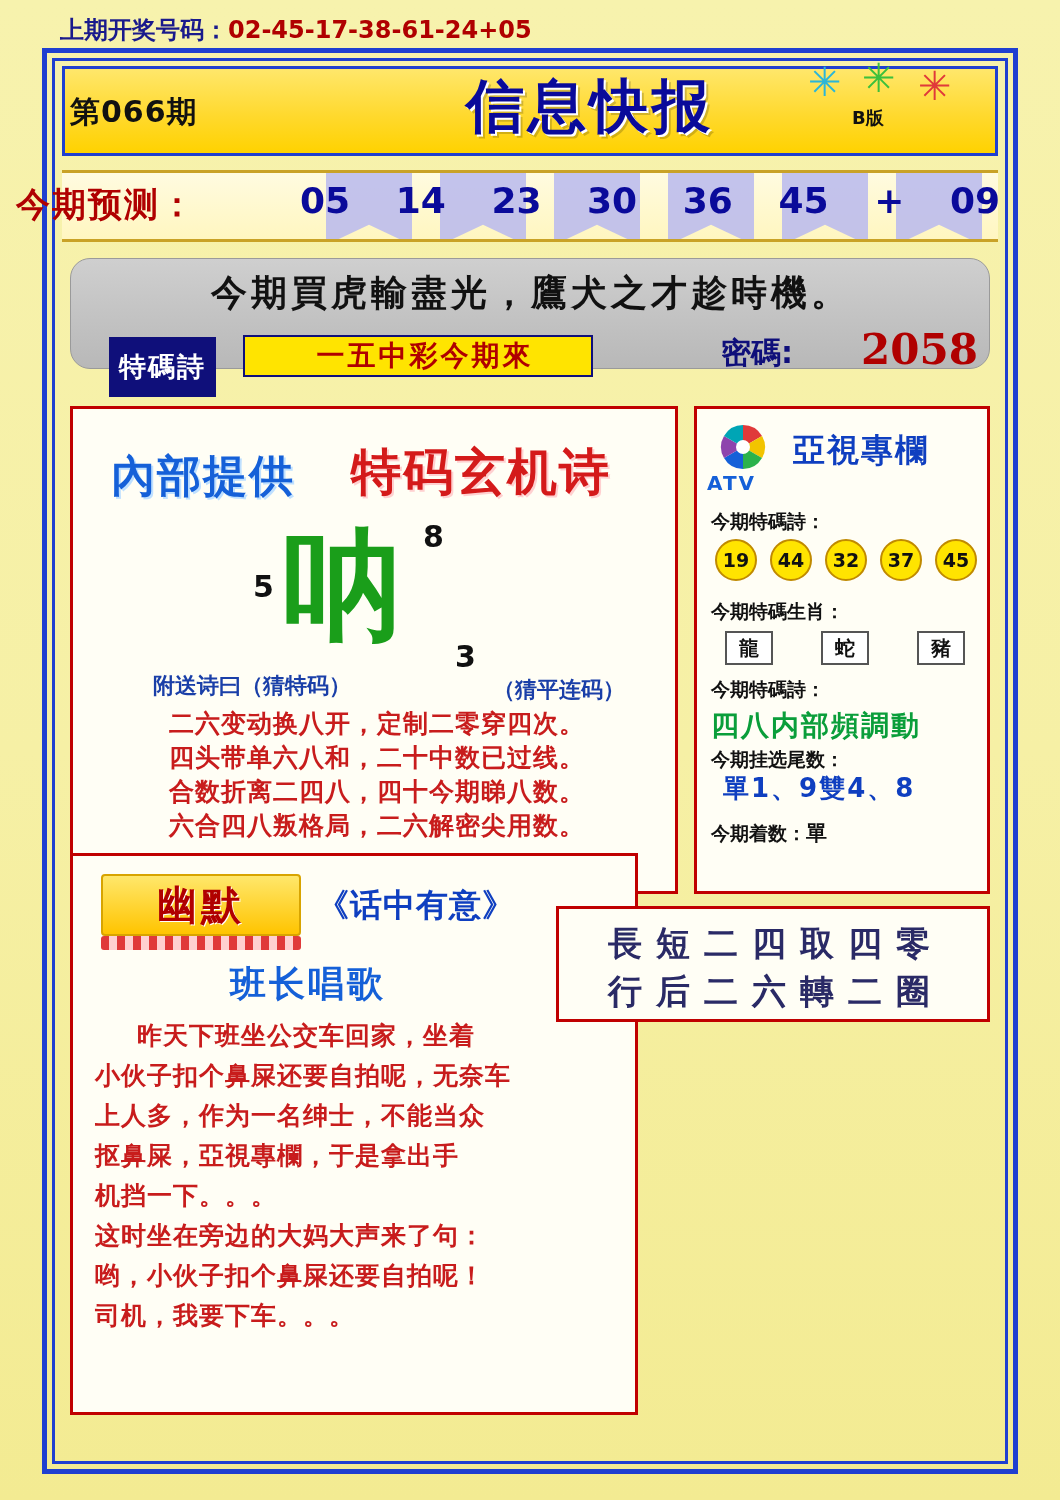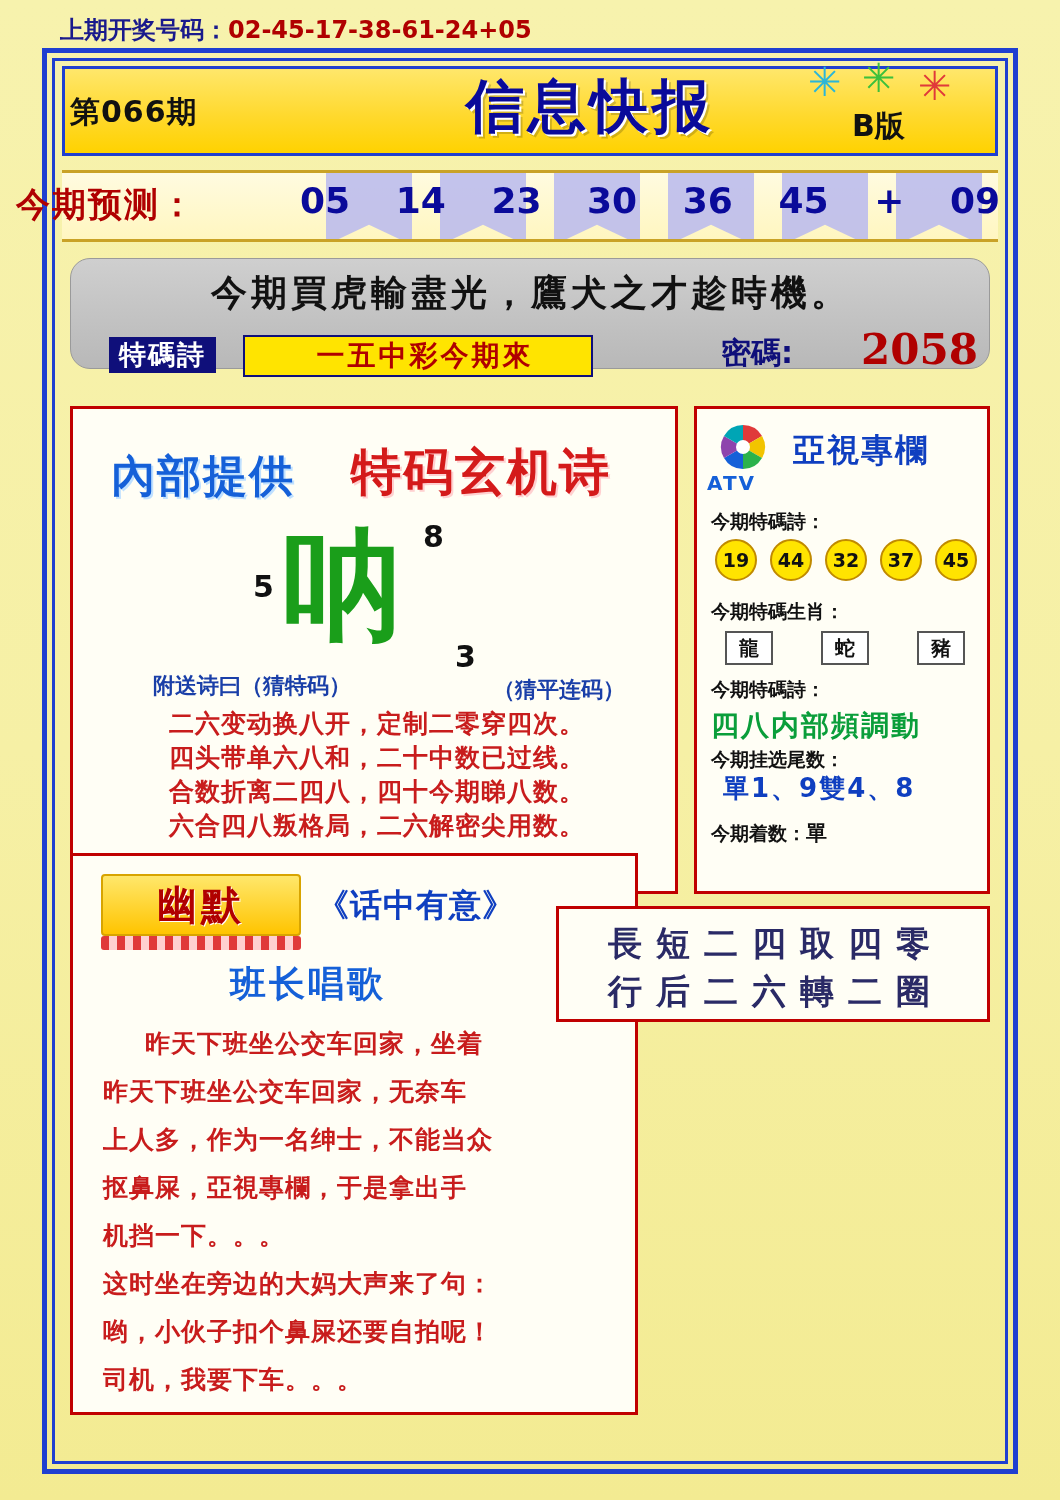--- a/index.html
+++ b/index.html
@@ -43,21 +43,21 @@
     letter-spacing:1px;
   }
   .title{
     position:absolute;left:400px;top:68px;width:380px;text-align:center;
     font-size:58px;font-weight:bold;color:#0a0a9a;
     font-family:"DejaVu Serif","Liberation Serif",serif;
     text-shadow:2px 2px 0 #fff, 4px 4px 0 rgba(0,0,0,.18);
     letter-spacing:4px;
   }
   .bver{
-    position:absolute;left:852px;top:106px;font-size:30px;font-weight:bold;color:#111;
+    position:absolute;left:852px;top:106px;font-size:18px;font-weight:bold;color:#111;
   }
   .star{position:absolute;font-size:40px;line-height:1;}
   .s1{left:808px;top:62px;color:#2bb6d8;}
   .s2{left:862px;top:58px;color:#3cc03c;}
   .s3{left:918px;top:66px;color:#e03a3a;}
 
   
   .predband{
     position:absolute;left:62px;top:170px;width:936px;height:72px;
     background:linear-gradient(180deg,#fffbe0,#fff6c0);
@@ -86,21 +86,21 @@
     background:linear-gradient(180deg,#cfcfcf,#b8b8b8);
     border-radius:20px;border:1px solid #9a9a9a;box-sizing:border-box;
   }
   .verse{
     position:absolute;left:0;top:10px;width:920px;text-align:center;
     font-size:36px;font-weight:bold;color:#111;letter-spacing:4px;
     font-family:"DejaVu Serif","Liberation Serif",serif;
   }
   .tmlabel{
     position:absolute;left:38px;top:78px;background:#0f0f7a;color:#fff;
-    font-size:27px;font-weight:bold;padding:0 10px;letter-spacing:2px;
+    font-size:27px;font-weight:bold;padding:12px 10px;letter-spacing:2px;
   }
   .tmpoem{
     position:absolute;left:172px;top:76px;width:350px;height:42px;
     background:#ffe400;border:2px solid #0f0f7a;box-sizing:border-box;
     text-align:center;font-size:28px;font-weight:bold;color:#b00000;
     letter-spacing:3px;line-height:38px;padding-left:14px;
   }
   .mimalabel{
     position:absolute;left:650px;top:74px;font-size:30px;font-weight:bold;color:#0f0f7a;
   }
@@ -207,21 +207,21 @@
   }
   .banzhang{
     position:absolute;left:0;top:104px;width:470px;text-align:center;
     font-size:36px;font-weight:bold;color:#1560d8;letter-spacing:3px;
   }
   .story{
     position:absolute;left:22px;top:160px;width:430px;
     font-size:25px;font-weight:bold;color:#c81c1c;line-height:40px;letter-spacing:1px;
     text-indent:0;
   }
-  .story p{margin:8px;}
+  .story p{margin:0;}
   .story .indent{text-indent:42px;}
 
   
   .lowerright{
     position:absolute;left:556px;top:906px;width:434px;height:116px;
     background:#fffef5;border:3px solid #c00000;box-sizing:border-box;
   }
   .lr-line{
     position:absolute;left:0;width:434px;text-align:center;
     font-size:34px;font-weight:bold;color:#2a2a66;letter-spacing:14px;
@@ -339,21 +339,21 @@
     </div>
   </div>
 
   <div class="humorbox">
     <div class="youmo">幽默</div>
     <div class="youmo-deco"></div>
     <div class="huazhong">《话中有意》</div>
     <div class="banzhang">班长唱歌</div>
     <div class="story">
       <p class="indent">昨天下班坐公交车回家，坐着</p>
-      <p>昨天下班坐公交车回家，无奈车</p>
+      <p>小伙子扣个鼻屎还要自拍呢，无奈车</p>
       <p>上人多，作为一名绅士，不能当众</p>
       <p>抠鼻屎，亞視專欄，于是拿出手</p>
       <p>机挡一下。。。</p>
       <p>这时坐在旁边的大妈大声来了句：</p>
       <p>哟，小伙子扣个鼻屎还要自拍呢！</p>
       <p>司机，我要下车。。。</p>
     </div>
   </div>
 
   <div class="lowerright">

